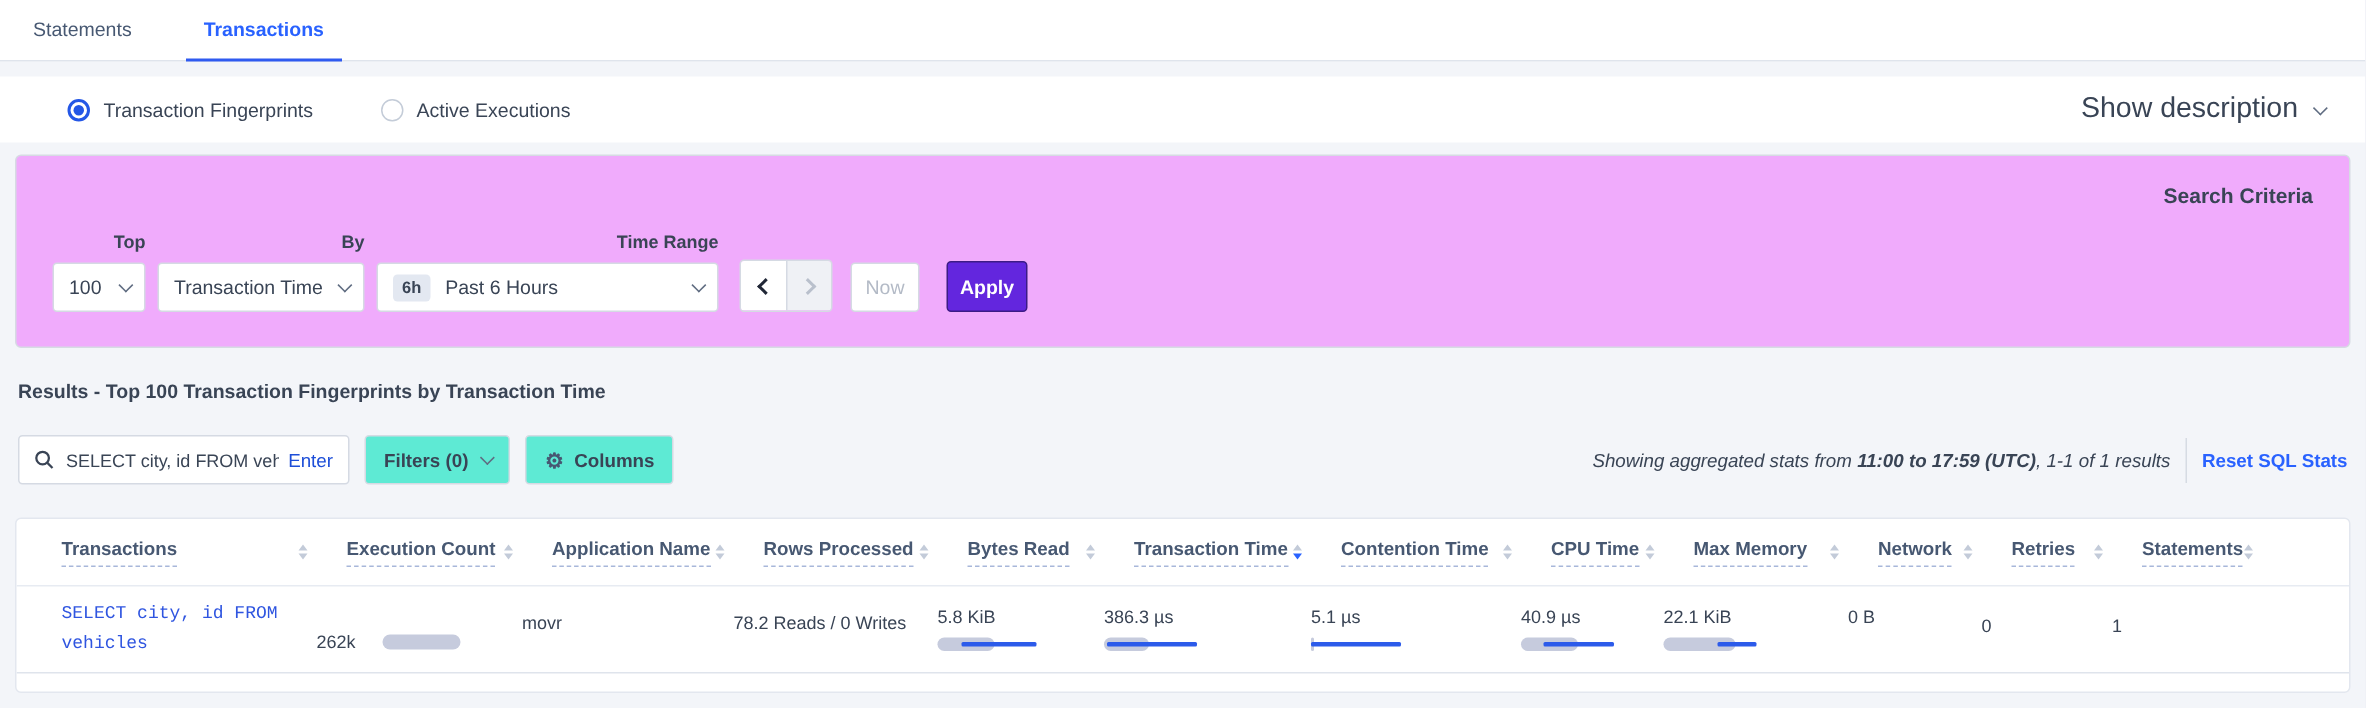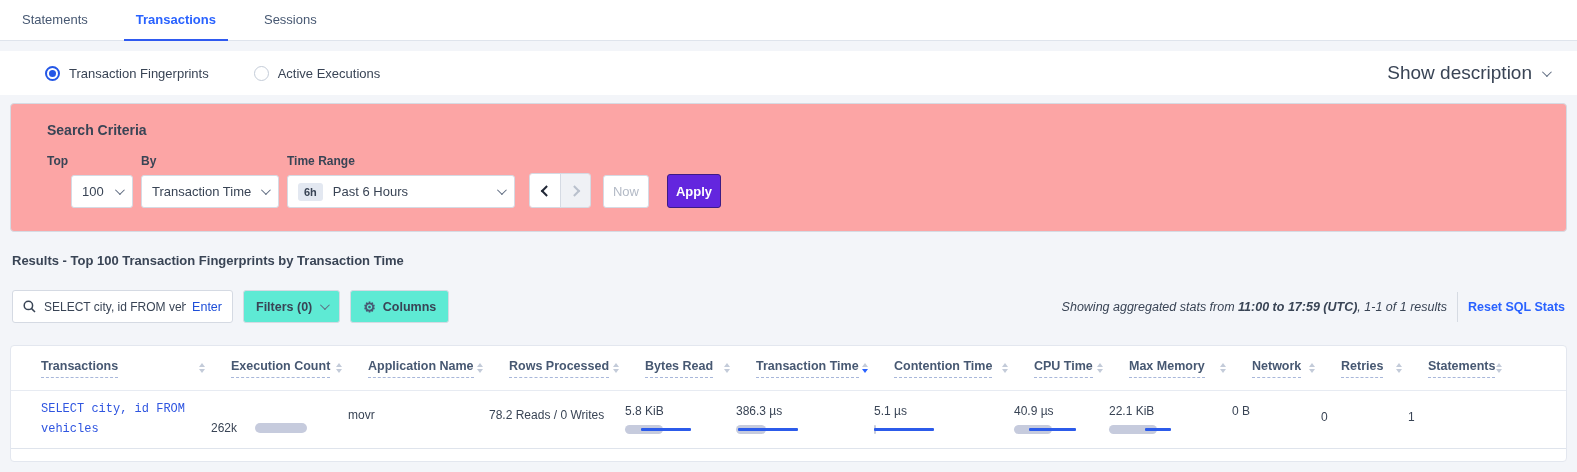--- a/index.html
+++ b/index.html
@@ -23,30 +23,30 @@
   .radio-opt.selected .radio-circle { border:2px solid #2457e6; }
   .radio-opt.selected .radio-circle::after { content:""; position:absolute; left:50%; top:50%;
       width:7px; height:7px; margin:-3.5px 0 0 -3.5px; border-radius:50%; background:#2457e6; }
   .radio-label { font-size:13px; color:#394455; }
   .show-desc { margin-left:auto; display:flex; align-items:center; font-size:19px; color:#394455; cursor:pointer; }
 
   .chev { display:inline-block; width:7px; height:7px; border-right:1.6px solid #5f6c81;
           border-bottom:1.6px solid #5f6c81; transform:rotate(45deg) translateY(-2px); }
 
   
-  .card { position:absolute; top:103px; left:10px; right:10px; height:129px; background:#fca5a5;
-          border:1px solid #d6dbe3; border-radius:4px; padding:18px 36px; }
+  .card { position:absolute; top:103px; left:10px; right:10px; height:129px; background:#f0abfc;
+          border:1px solid #d6dbe3; border-radius:4px; padding:18px 24px;text-align:right; }
   .card-title { font-size:14px; font-weight:bold; color:#394455; }
   .criteria-controls { display:flex; align-items:flex-end; margin-top:16px; }
   .field { display:flex; flex-direction:column; margin-right:8px; }
   .field-label { font-size:12px; font-weight:bold; color:#394455; margin-bottom:7px; }
   .select { height:33px; border:1px solid #d5dae3; border-radius:3px; background:#fff;
             display:flex; align-items:center; padding:0 10px; font-size:13px; color:#394455; cursor:pointer; }
   .select .chev { margin-left:auto; }
-  .sel-top { width:62px;margin-left:24px; }
+  .sel-top { width:62px; }
   .sel-by { width:138px; }
   .sel-range { width:228px; }
   .range-badge { background:#e3e8f1; color:#394455; font-size:11px; font-weight:bold;
                  padding:3px 6px; border-radius:3px; margin-right:10px; }
   .pager { display:flex; margin-left:6px; border:1px solid #d5dae3; border-radius:3px; overflow:hidden; }
   .pager-btn { width:30px; height:33px; display:flex; align-items:center; justify-content:center;
                background:#fff; cursor:pointer; }
   .pager-btn + .pager-btn { border-left:1px solid #d5dae3; }
   .pager-btn.disabled { background:#eff1f5; cursor:default; }
   .arrow-l { width:8px; height:8px; border-left:2px solid #202736; border-bottom:2px solid #202736;
@@ -112,21 +112,20 @@
   .mag { flex:0 0 auto; margin-right:8px; }
 </style>
 </head>
 <body>
 
 <div id="app">
 
   <div class="tabbar">
     <div class="tab">Statements</div>
     <div class="tab active">Transactions</div>
-    <div class="tab">Sessions</div>
   </div>
 
   <div class="radiorow">
     <div class="radio-opt selected">
       <span class="radio-circle"></span>
       <span class="radio-label">Transaction Fingerprints</span>
     </div>
     <div class="radio-opt">
       <span class="radio-circle"></span>
       <span class="radio-label">Active Executions</span>

